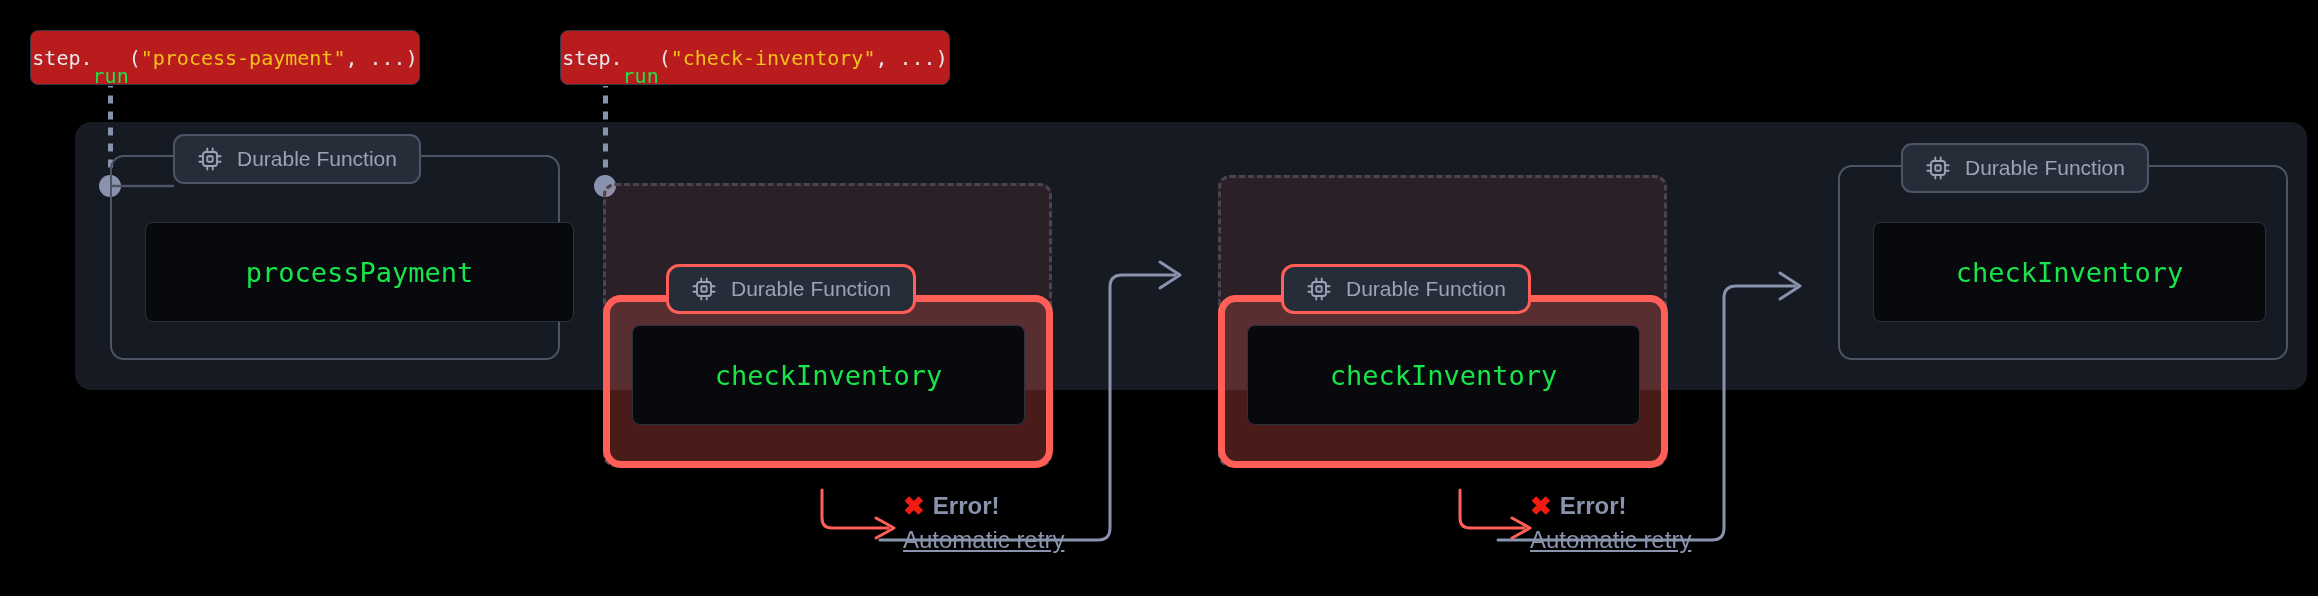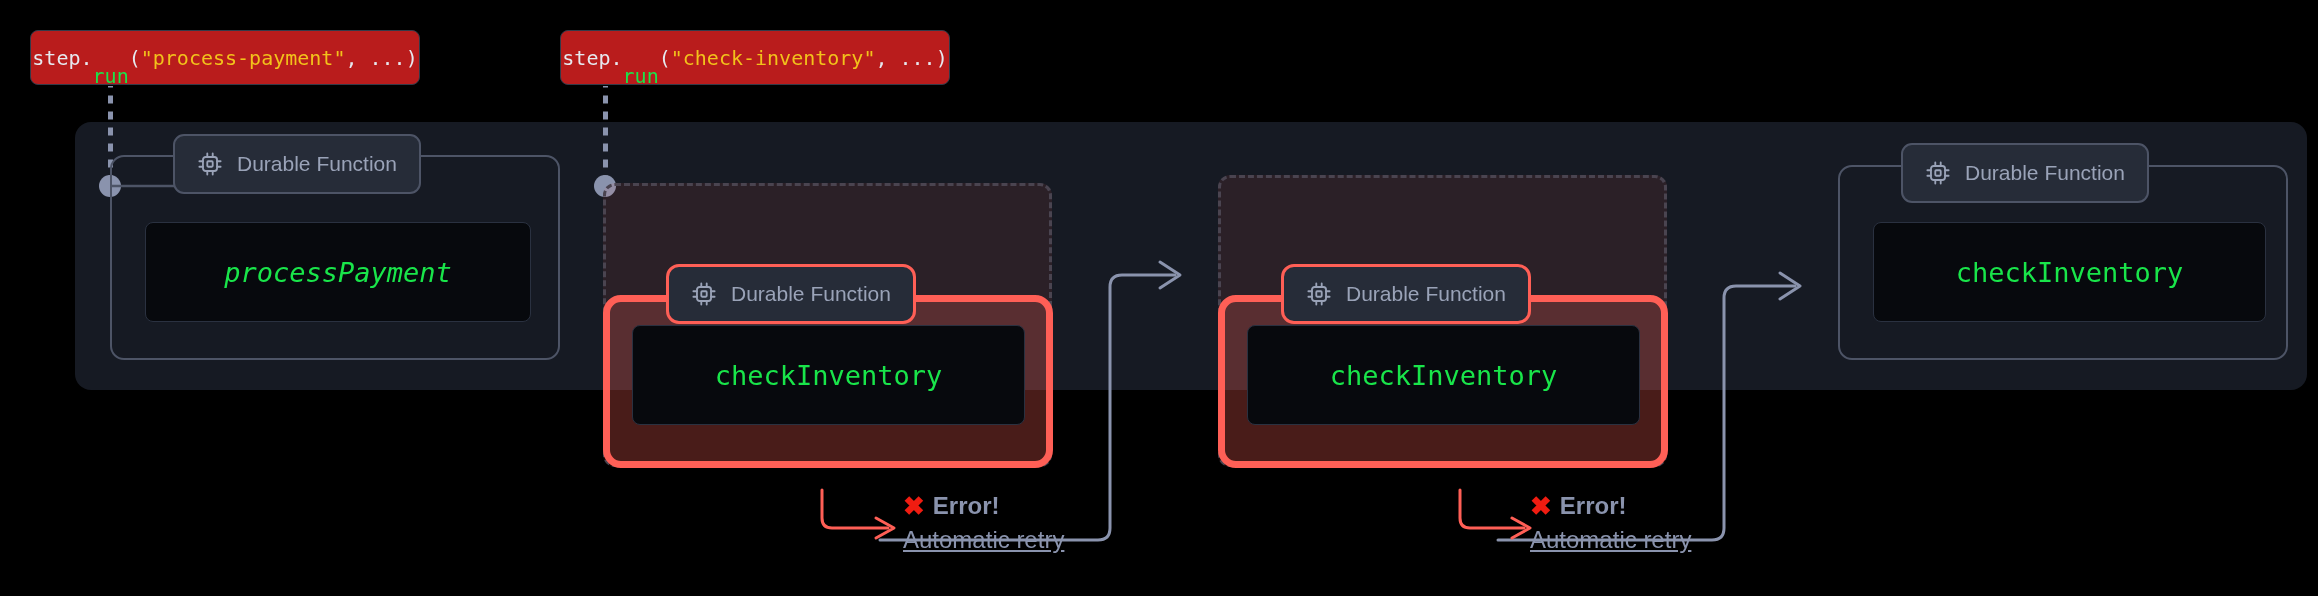--- a/index.html
+++ b/index.html
@@ -55,21 +55,21 @@
   }
   .df-card.error{
     border:7px solid #ff5f56;
     border-radius:18px;
     background:rgba(255,95,86,0.22);
   }
 
   
   .df-badge{
     position:absolute;
-    height:60px;
+    height:50px;
     background:#262c38;
     border:2px solid #4d5466;
     border-radius:11px;
     display:flex;align-items:center;gap:14px;
     padding:0 22px;
     box-sizing:border-box;
     z-index:6;
   }
   .df-badge.error{
     border:3px solid #ff5f56;
@@ -144,21 +144,21 @@
     <div class="df-badge" style="left:63px;top:-21px;">
       <span>
         <svg class="chip-icon" viewBox="0 0 24 24" fill="none" stroke="#9aa3b8" stroke-width="1.7" stroke-linecap="round" stroke-linejoin="round">
           <rect x="5.5" y="5.5" width="13" height="13" rx="2.5"></rect>
           <rect x="9.5" y="9.5" width="5" height="5" rx="0.8"></rect>
           <path d="M9.5 2.2v3.3M14.5 2.2v3.3M9.5 18.5v3.3M14.5 18.5v3.3M2.2 9.5h3.3M2.2 14.5h3.3M18.5 9.5h3.3M18.5 14.5h3.3"></path>
         </svg>
       </span>
       <span class="df-badge-label">Durable Function</span>
     </div>
-    <div class="fn-box" style="left:35px;top:67px;width:386px;height:100px;font-style:italic;">
+    <div class="fn-box" style="left:35px;top:67px;width:429px;height:100px;">
       <span class="fn-name">processPayment</span>
     </div>
   </div>
 
   <div style="position:absolute;left:603px;top:295px;width:450px;height:173px;z-index:5;">
     <div class="df-card error" style="left:0;top:0;width:450px;height:173px;"></div>
     <div class="df-badge error" style="left:63px;top:-31px;">
       <span>
         <svg class="chip-icon" viewBox="0 0 24 24" fill="none" stroke="#9aa3b8" stroke-width="1.7" stroke-linecap="round" stroke-linejoin="round">
           <rect x="5.5" y="5.5" width="13" height="13" rx="2.5"></rect>

